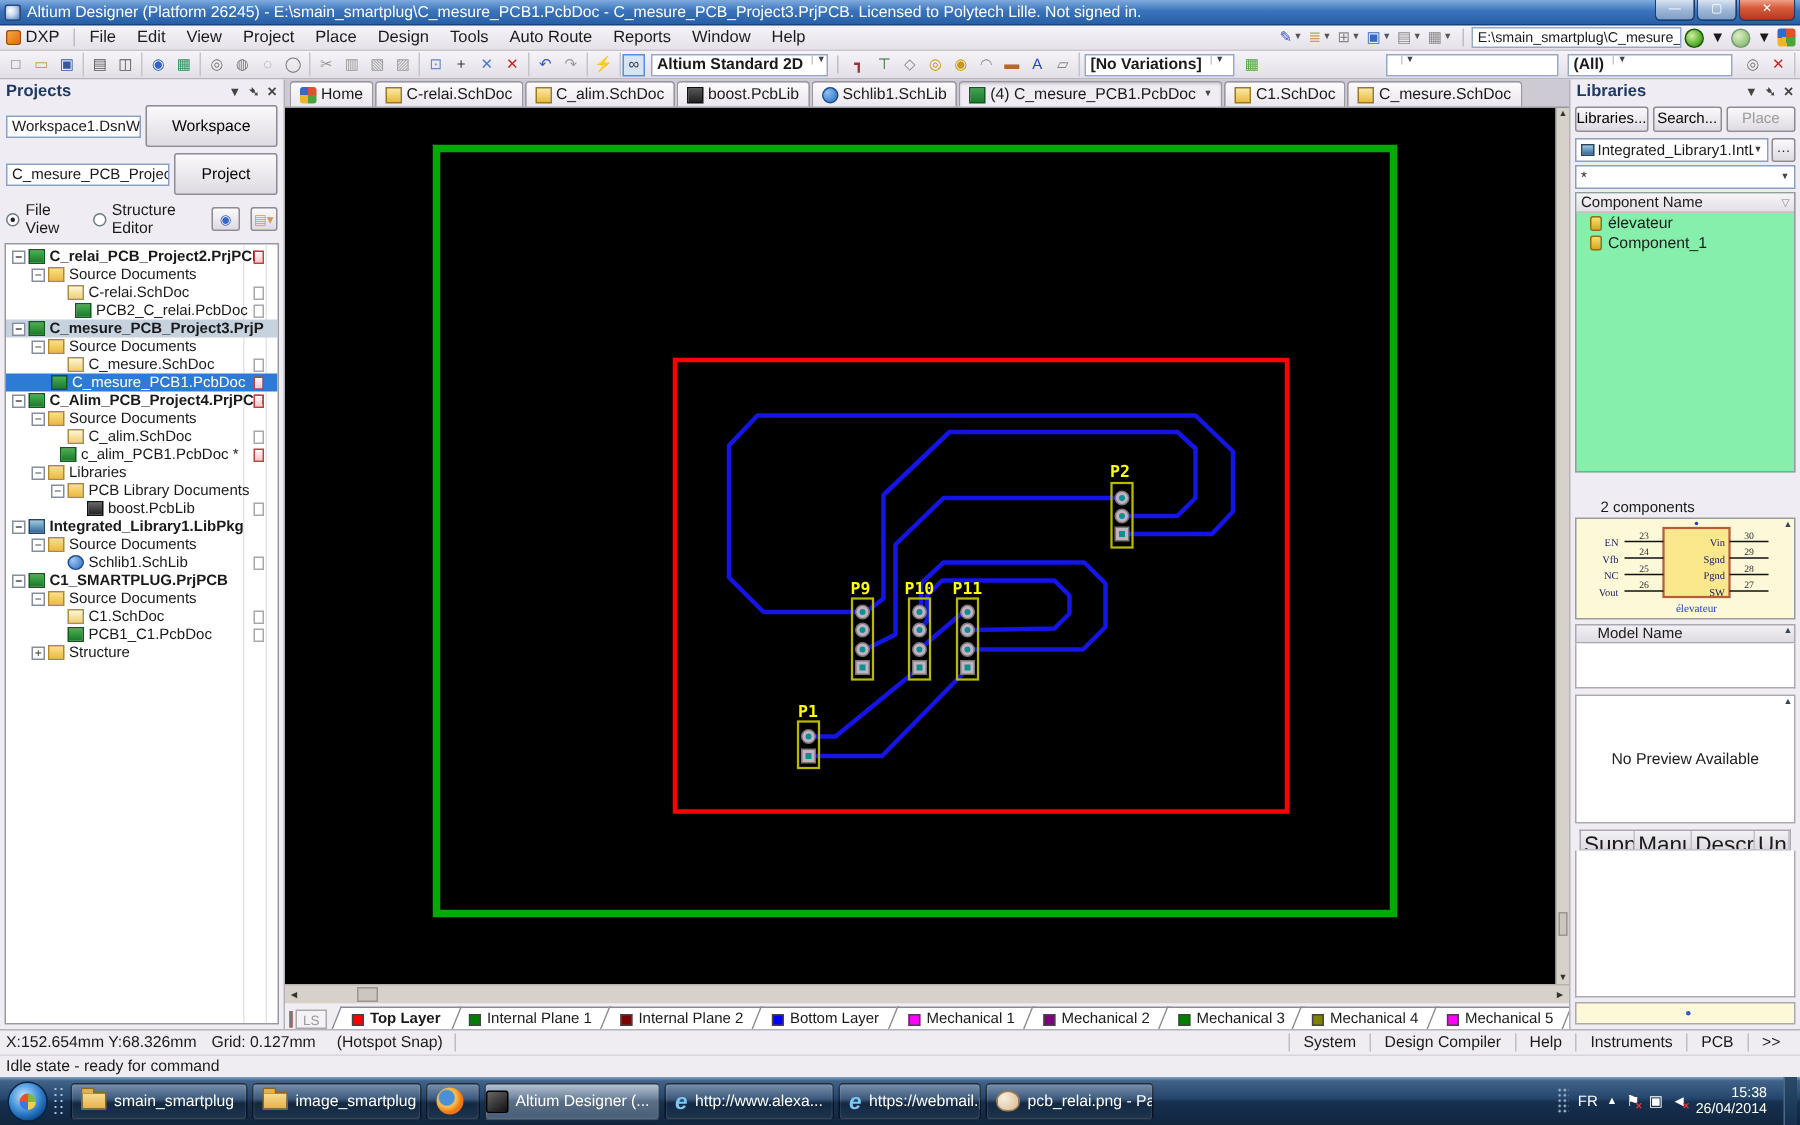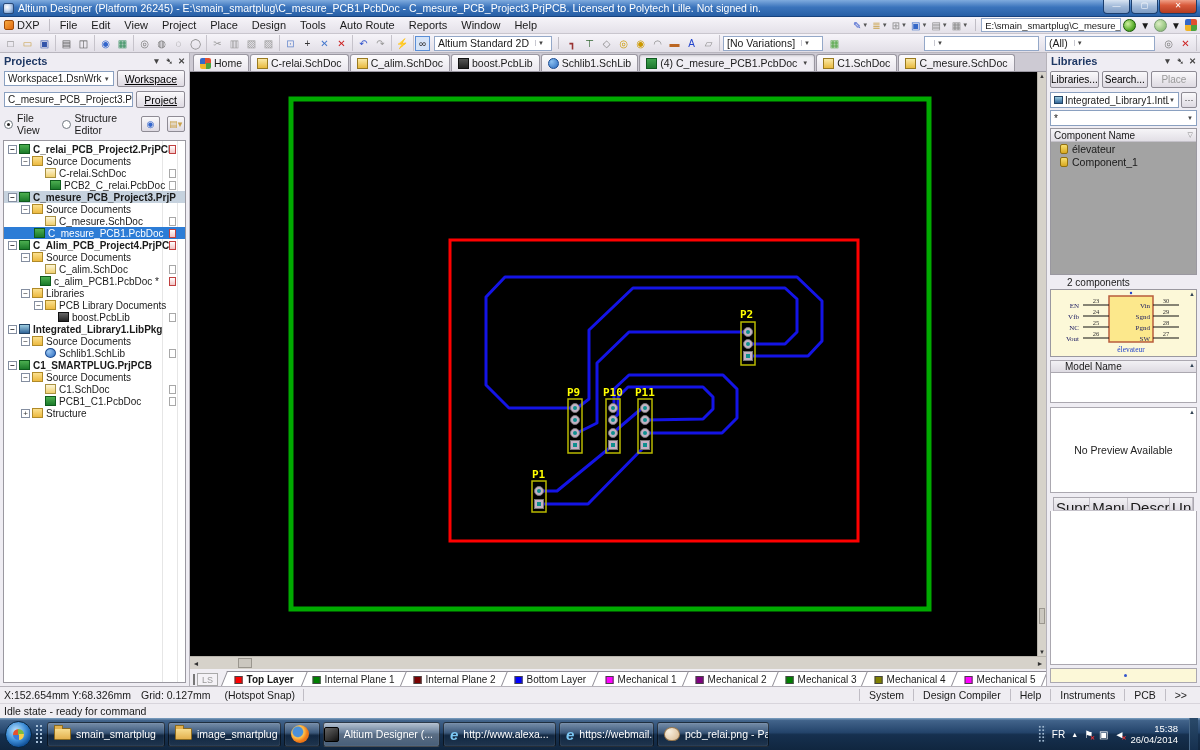--- a/index.html
+++ b/index.html
@@ -39,40 +39,40 @@
   .leaf-icon { width:12px; height:12px; border-radius:2px;
                background:conic-gradient(#E05030 0 25%,#4CA33C 0 50%,#F0B428 0 75%,#3568C8 0); }
 
   
   .toolbar { height:19px; background:linear-gradient(#F6F4F9,#E2DFE7); border-bottom:1px solid #B8B5BE;
              display:flex; align-items:center; font-size:11px; }
   .tb-group { display:flex; align-items:center; padding:0 2px; border-right:1px solid #C6C3CB; height:16px; }
   .ti { width:15px; height:15px; display:flex; align-items:center; justify-content:center;
         font-size:10px; margin:0 1px; }
   .ti.boxed { border:1px solid #5A8ED6; background:#D6E4F7; }
-  .combo { display:flex; align-items:center; background:#fff; border:1px solid #94A8C8; height:15px;
-           font-size:10.5px; padding:0 3px; white-space:nowrap; margin:0 3px; }
+  .combo { display:flex; align-items:flex-start; background:#fff; border:1px solid #94A8C8; height:15px;
+           font-size:10.5px; padding:0 3px; white-space:nowrap; margin:0 3px;font-weight:bold; }
   .combo .caret { margin-left:6px; font-size:6px; color:#444; border-left:1px solid #C8C8D0; padding-left:2px; }
   .tb-spacer { flex:1; }
 
   
   .main { display:flex; height:633px; }
 
   
   .projects { width:190px; background:#EFEDF3; border-right:1px solid #B5B2BA; display:flex;
               flex-direction:column; }
   .panel-header { height:15px; display:flex; align-items:center; padding:0 4px; font-weight:bold;
                   color:#1F3864; font-size:11px; }
   .panel-hicons { margin-left:auto; display:flex; gap:5px; color:#444; font-size:8.5px; align-items:center; }
   .prow { display:flex; gap:3px; padding:2px 4px; align-items:center; }
   .pcombo { flex:1; height:15px; background:#fff; border:1px solid #8AA0C0; font-size:10px;
             display:flex; align-items:center; padding:0 3px; white-space:nowrap; overflow:hidden; }
   .pcombo .caret { margin-left:auto; font-size:6px; color:#444; }
-  .pbtn { height:17px; border:1px solid #8E8B94; border-radius:2px; font-size:10.5px; padding:0 7px;
-          background:linear-gradient(#FAF9FB,#DEDAE2); white-space:nowrap;text-decoration:underline; }
+  .pbtn { height:28px; border:1px solid #8E8B94; border-radius:2px; font-size:10.5px; padding:0 17px;
+          background:linear-gradient(#FAF9FB,#DEDAE2); white-space:nowrap; }
   .radio-row { display:flex; align-items:center; gap:4px; padding:2px 4px 3px; font-size:10.5px; }
   .radio { width:9px; height:9px; border:1px solid #707880; border-radius:50%; background:#fff;
            position:relative; flex:none; }
   .radio.sel::after { content:""; position:absolute; inset:2px; background:#222; border-radius:50%; }
   .mini-btn { width:21px; height:16px; border:1px solid #8E8B94; border-radius:2px;
               background:linear-gradient(#FAF9FB,#DEDAE2); display:flex; align-items:center;
               justify-content:center; font-size:9px; margin-left:3px; }
   .tree-wrap { flex:1; margin:1px 3px 3px; background:#fff; border:1px solid #9A98A0;
                position:relative; overflow:hidden; font-size:10px; padding-top:2px; }
   .tree-grid { position:absolute; top:0; bottom:0; width:1px; background:#E6E6E6; }
@@ -132,21 +132,21 @@
   .ltab .sq { width:8px; height:8px; border:1px solid #444; flex:none; }
 
   
   .libraries { width:154px; border-left:1px solid #B5B2BA; display:flex; flex-direction:column;
                background:#EFEDF3; font-size:10.5px; }
   .lib-btn-row { display:flex; gap:3px; padding:3px 3px 2px; }
   .lib-btn { flex:1; height:17px; border:1px solid #8E8B94; border-radius:2px; font-size:10px;
              background:linear-gradient(#FAF9FB,#DEDAE2); display:flex; align-items:center; justify-content:center; }
   .lib-btn.disabled { color:#9A9A9A; }
   .lib-combo-row { display:flex; align-items:center; gap:2px; padding:2px 3px 0; }
-  .lib-list { margin:2px 3px 0; background:#a3a3a3; border:1px solid #9A98A0; height:147px; }
+  .lib-list { margin:2px 3px 16px; background:#86efac; border:1px solid #9A98A0; height:187px; }
   .lib-colhead { height:13px; background:linear-gradient(#F6F5F8,#E2DFE6); border-bottom:1px solid #C4C1C9;
                  display:flex; align-items:center; padding:0 3px; font-size:10px; }
   .lib-colhead .flt { margin-left:auto; font-size:7px; color:#888; }
   .lib-row { display:flex; align-items:center; gap:4px; height:13px; padding-left:9px; font-size:10.5px; }
   .comp-icon { width:8px; height:10px; background:linear-gradient(#F8E070,#D8A820); border:1px solid #907010;
                border-radius:2px; flex:none; }
   .count-label { padding:2px 20px 1px; font-size:10px; }
   .preview { margin:0 3px; border:1px solid #9A98A0; background:#FCF8D8; height:68px; position:relative; }
   .sec-head { margin:3px 3px 0; height:13px; background:linear-gradient(#F2F1F4,#DEDBE2);
               border:1px solid #ABA8B0; display:flex; align-items:center; padding:0 14px; font-size:10px;

